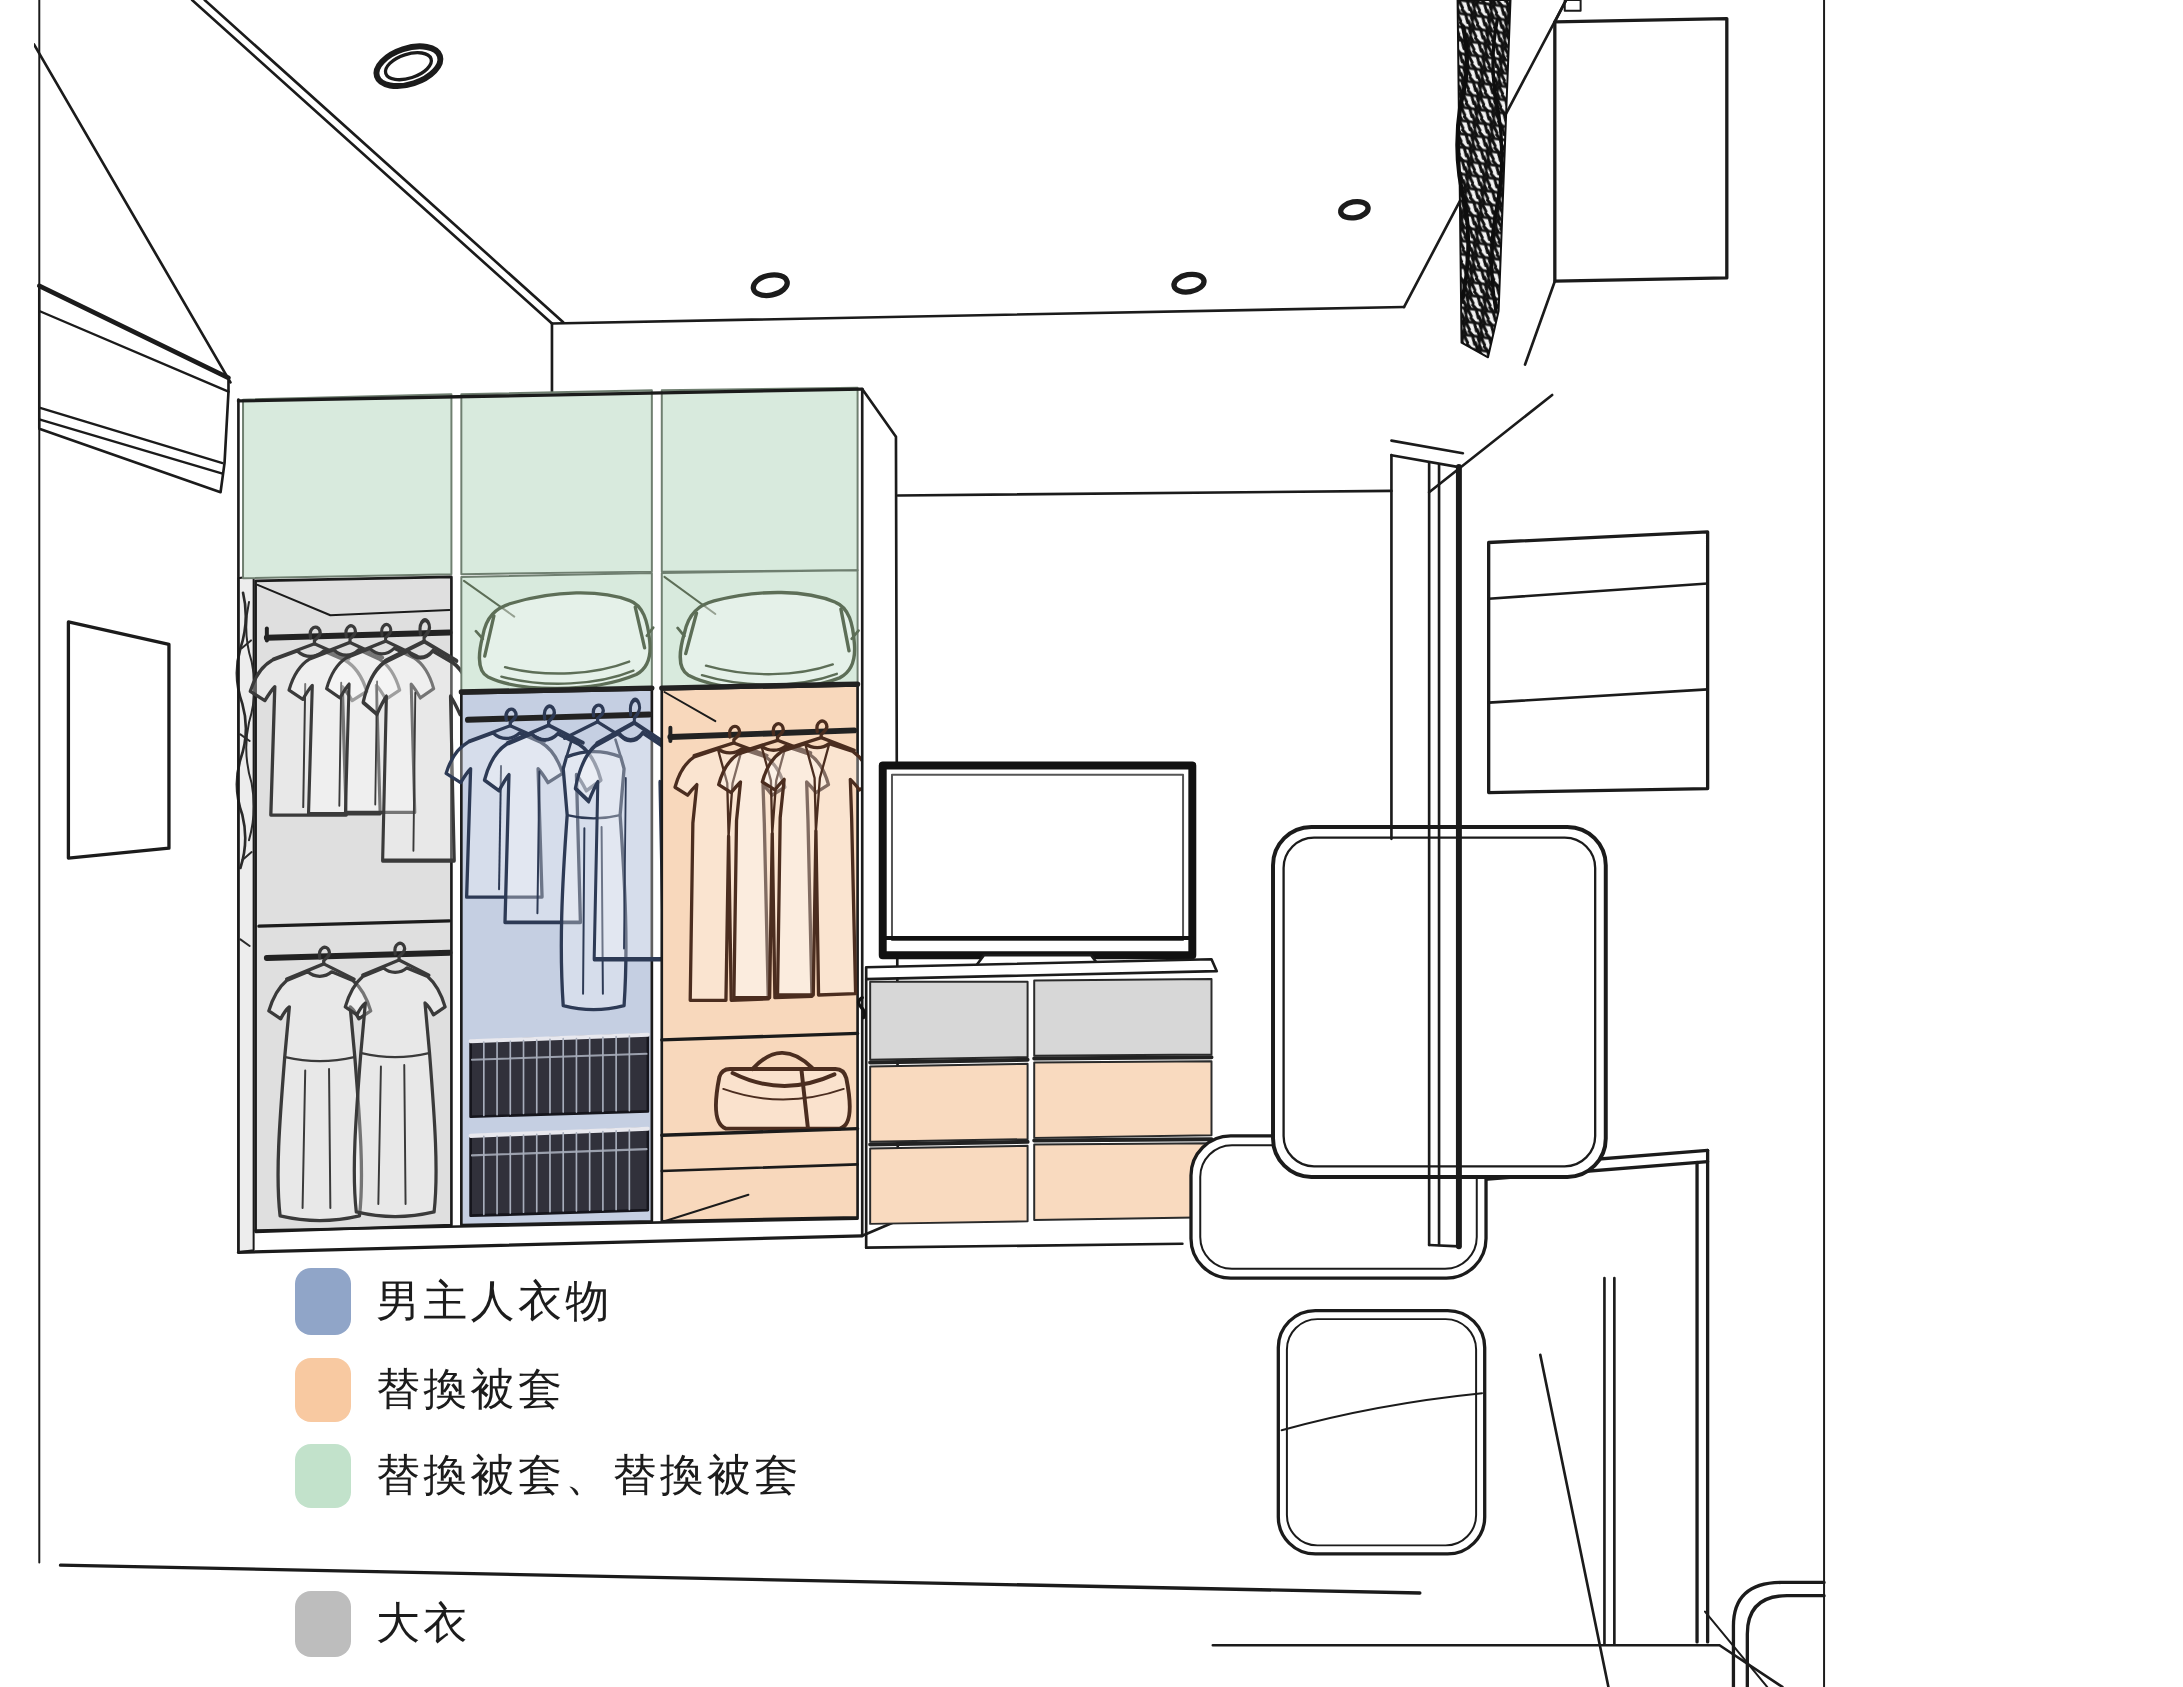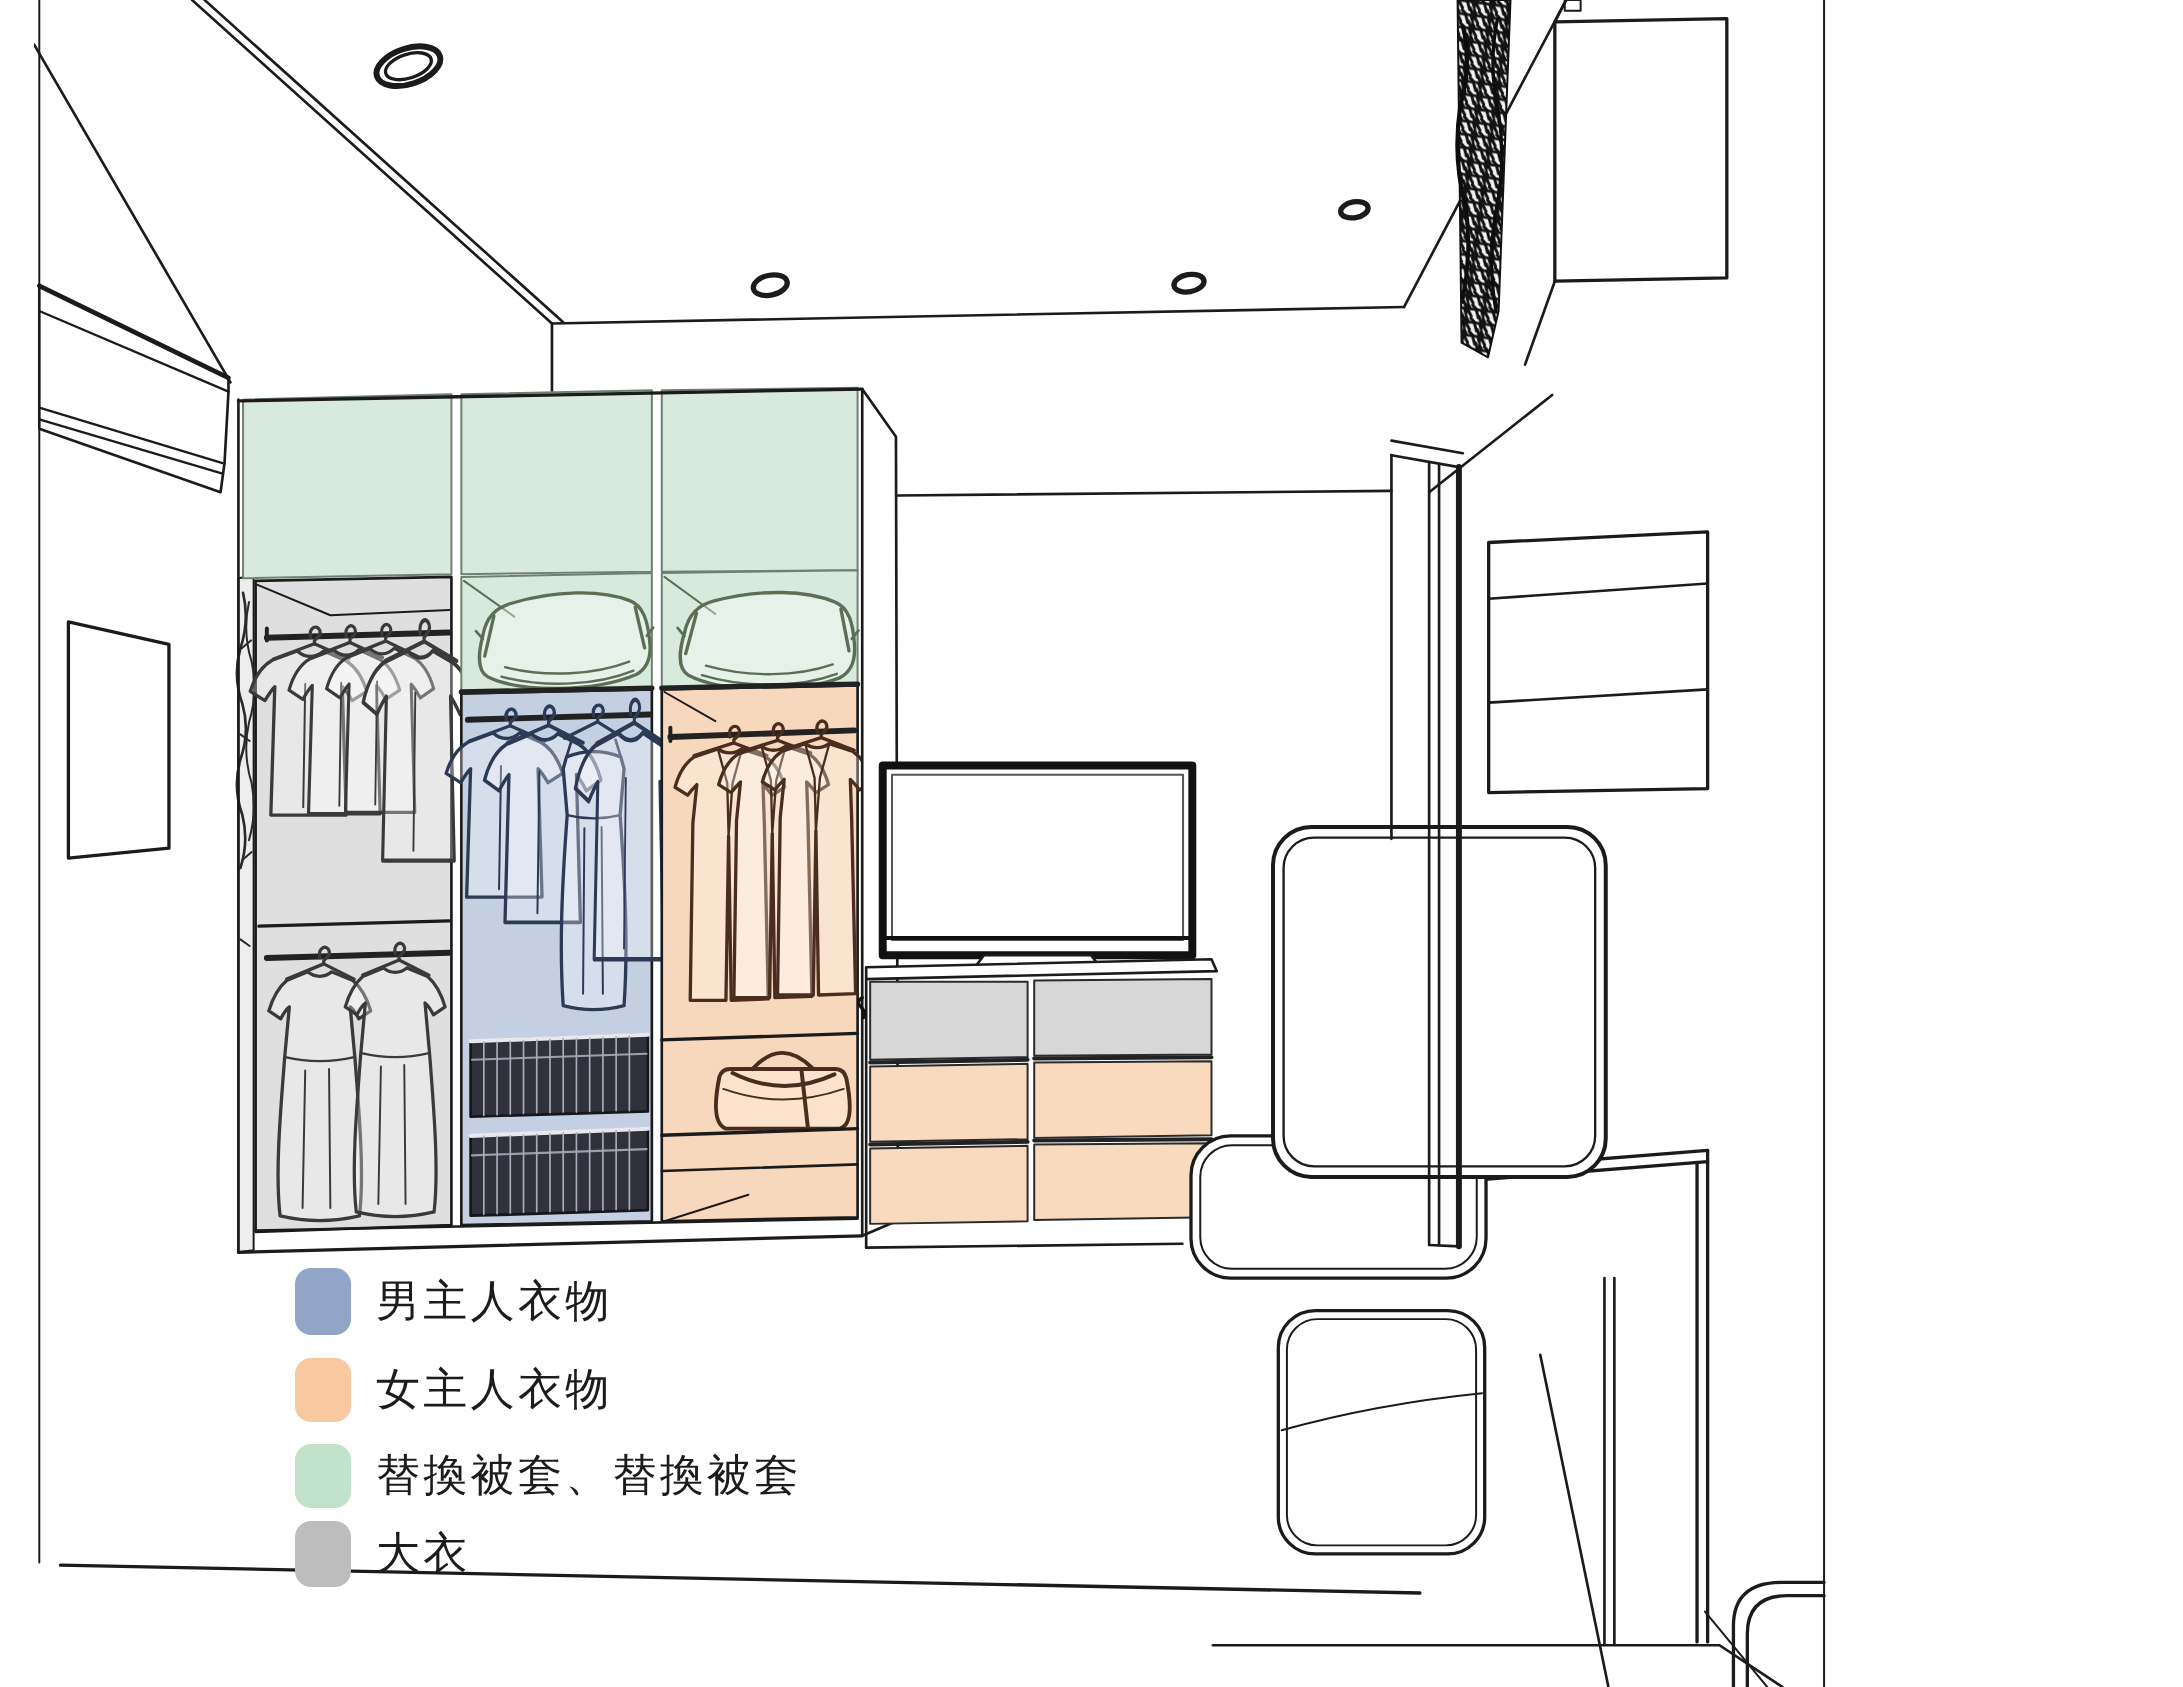--- a/index.html
+++ b/index.html
@@ -267,26 +267,26 @@
   </g>
 </svg>
 
 <div class="legend">
   <div class="legend-item" style="top:1268px">
     <span class="swatch" style="height: 67px; background: rgb(144, 165, 200);"></span>
     <span class="legend-label">男主人衣物</span>
   </div>
   <div class="legend-item" style="top:1358px">
     <span class="swatch" style="height: 64px; background: rgb(248, 201, 161);"></span>
-    <span class="legend-label">女主人衣物</span>
+    <span class="legend-label">替換被套</span>
   </div>
   <div class="legend-item" style="top:1444px">
     <span class="swatch" style="height: 64px; background: rgb(194, 226, 203);"></span>
     <span class="legend-label">替換被套、替換被套</span>
   </div>
-  <div class="legend-item" style="top:1521px">
+  <div class="legend-item" style="top:1591px">
     <span class="swatch" style="height: 66px; background: rgb(189, 189, 189);"></span>
     <span class="legend-label">大衣</span>
   </div>
 </div>
 
 </div>
 
 
 </body></html>

